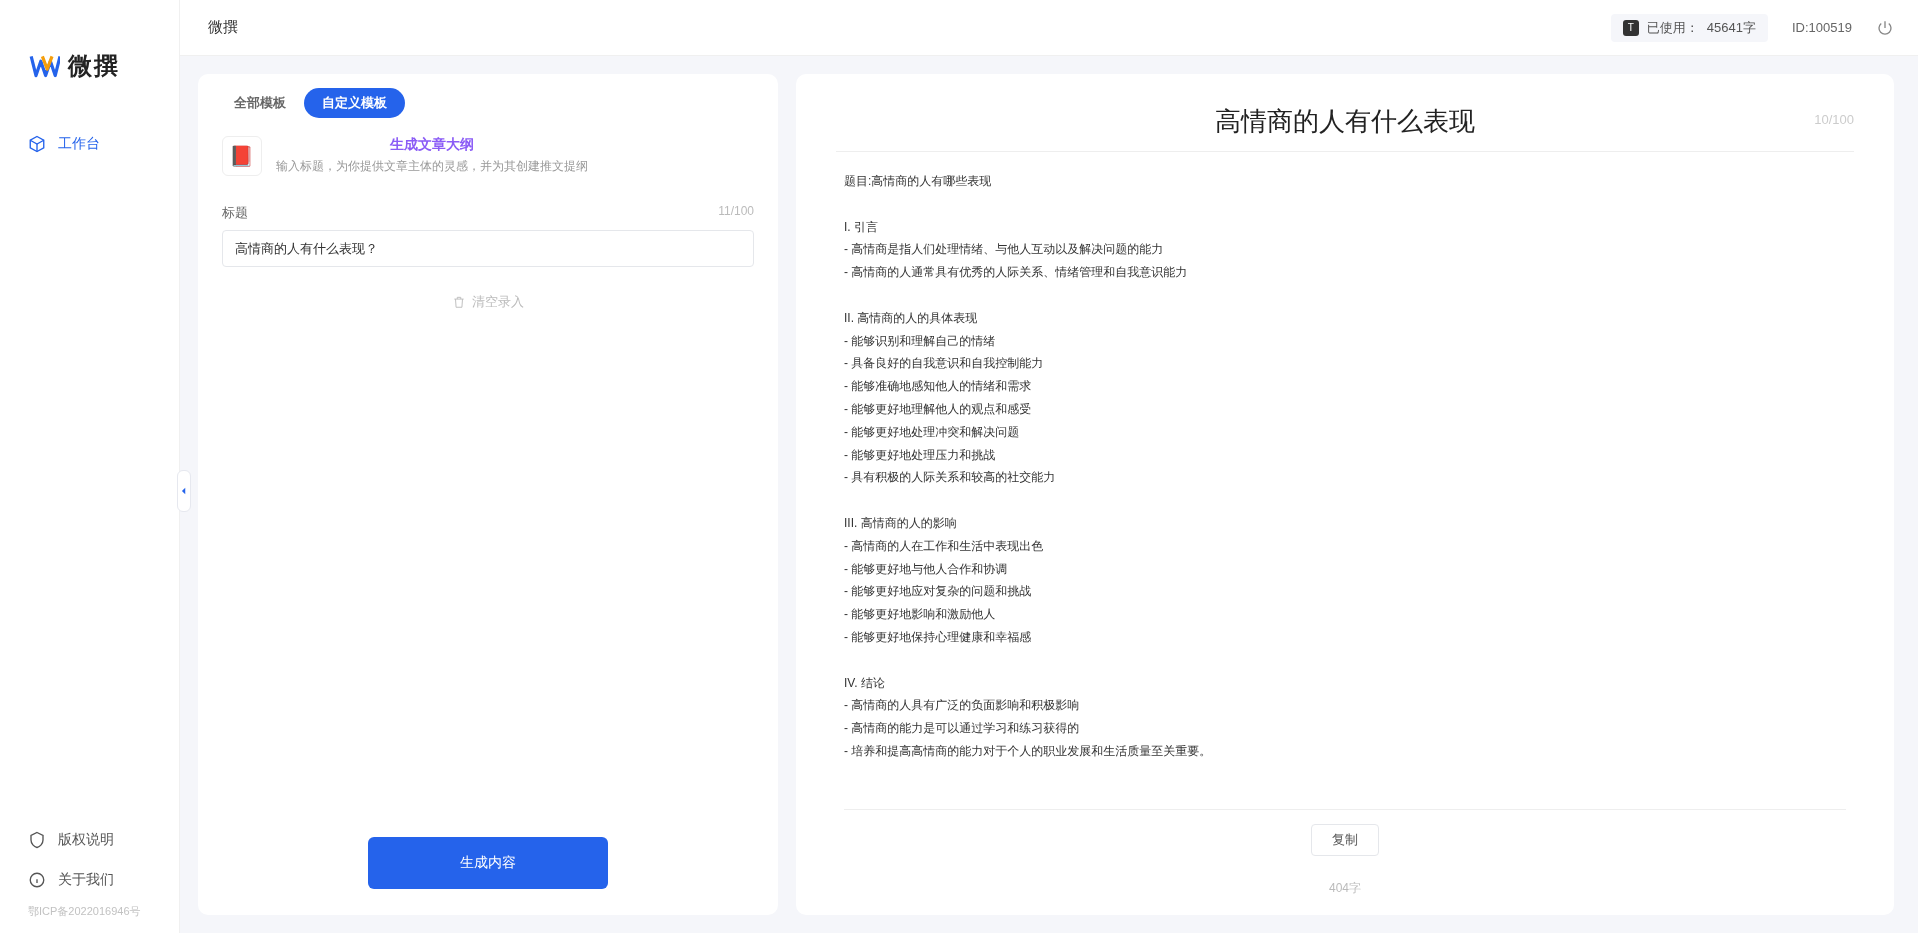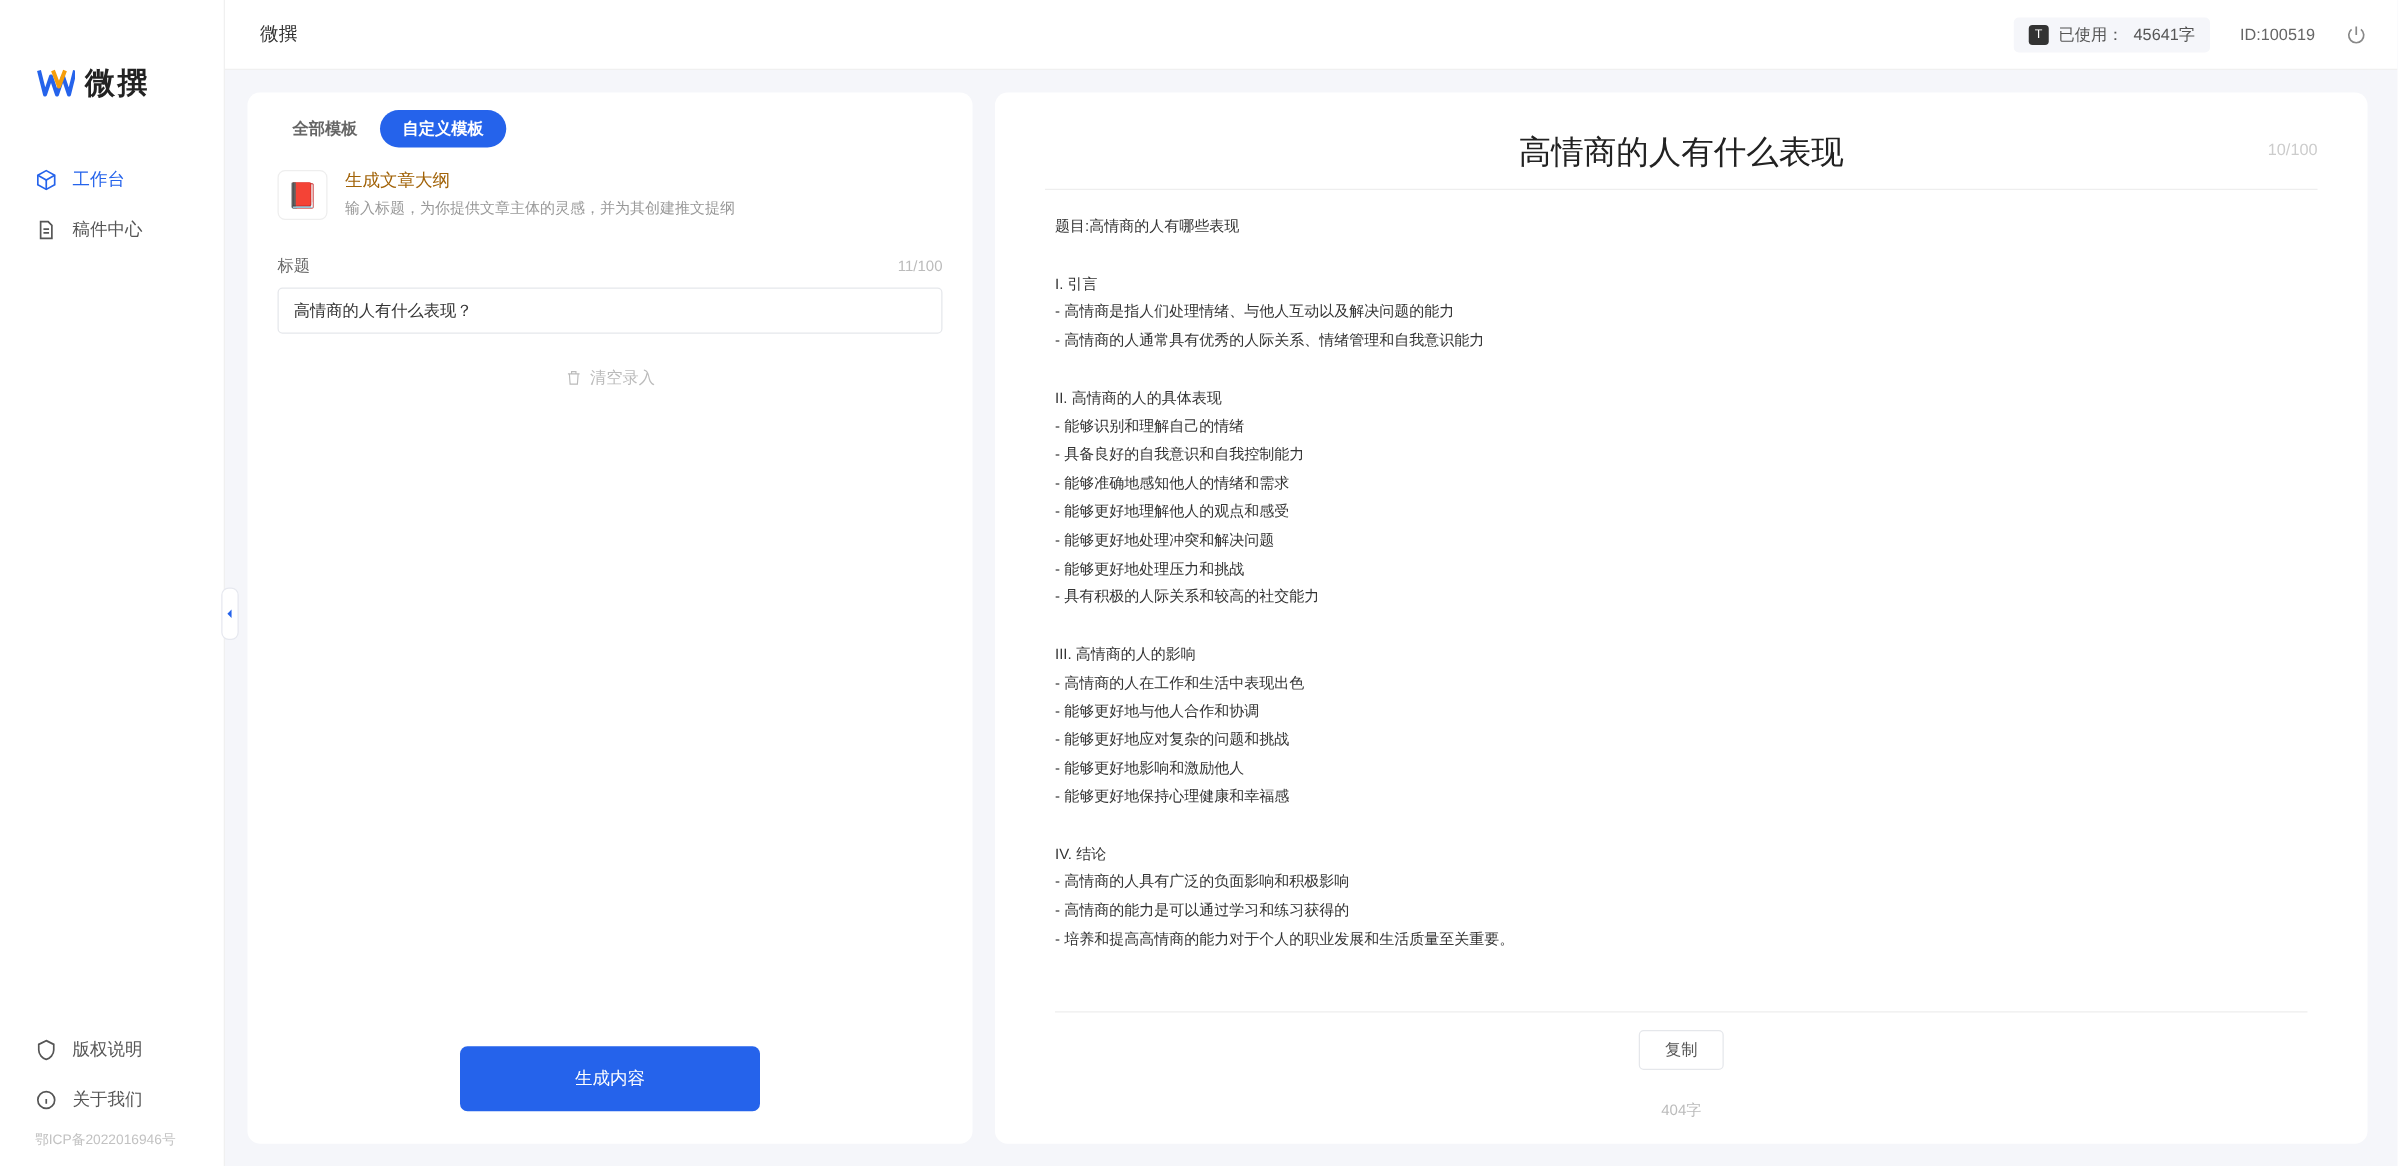--- a/index.html
+++ b/index.html
@@ -148,24 +148,24 @@
 .template-thumb {
   width: 40px;
   height: 40px;
   border: 1px solid #eee;
   border-radius: 6px;
   display: flex;
   align-items: center;
   justify-content: center;
   font-size: 20px;
 }
-.template-title { font-size: 14px; font-weight: 400; color: #a16207; margin-bottom: 4px; }
+.template-title { font-size: 14px; font-weight: 700; color: #8b5cf6; margin-bottom: 4px; text-align: center; }
 .template-desc { font-size: 12px; color: #999; }
 .form-section { padding: 10px 24px; }
-.label-row { display: flex; align-items: center; margin-bottom: 8px; gap: 12px; }
+.label-row { display: flex; margin-bottom: 8px; gap: 12px; }
 .label-text { font-size: 13px; color: #666; }
 .label-count { margin-left: auto; font-size: 12px; color: #bbb; }
 .title-input {
   width: 100%;
   border: 1px solid #e5e7eb;
   border-radius: 4px;
   padding: 10px 12px;
   font-size: 13px;
   color: #333;
   outline: none;
@@ -261,27 +261,20 @@
 
   <div class="nav">
     <div class="nav-item active">
       <svg class="nav-icon" viewBox="0 0 24 24" fill="none" stroke="currentColor" stroke-width="1.8">
         <path d="M12 2 L21 7 L21 17 L12 22 L3 17 L3 7 Z"></path>
           <path d="M3 7 L12 12 L21 7"></path>
           <path d="M12 12 L12 22"></path>
       </svg>
       <span>工作台</span>
     </div>
-    <div class="nav-item">
-      <svg class="nav-icon" viewBox="0 0 24 24" fill="none" stroke="currentColor" stroke-width="1.8">
-        <path d="M6 3 L14 3 L18 7 L18 21 L6 21 Z"></path>
-          <path d="M9 11 L15 11 M9 15 L15 15"></path>
-      </svg>
-      <span>稿件中心</span>
-    </div>
   </div>
 
   <div class="sidebar-bottom">
     <div class="nav-item">
       <svg class="nav-icon" viewBox="0 0 24 24" fill="none" stroke="currentColor" stroke-width="1.8">
         <path d="M12 2 L20 6 L20 12 C20 17 16 21 12 22 C8 21 4 17 4 12 L4 6 Z"></path>
       </svg>
       <span>版权说明</span>
     </div>
     <div class="nav-item">

